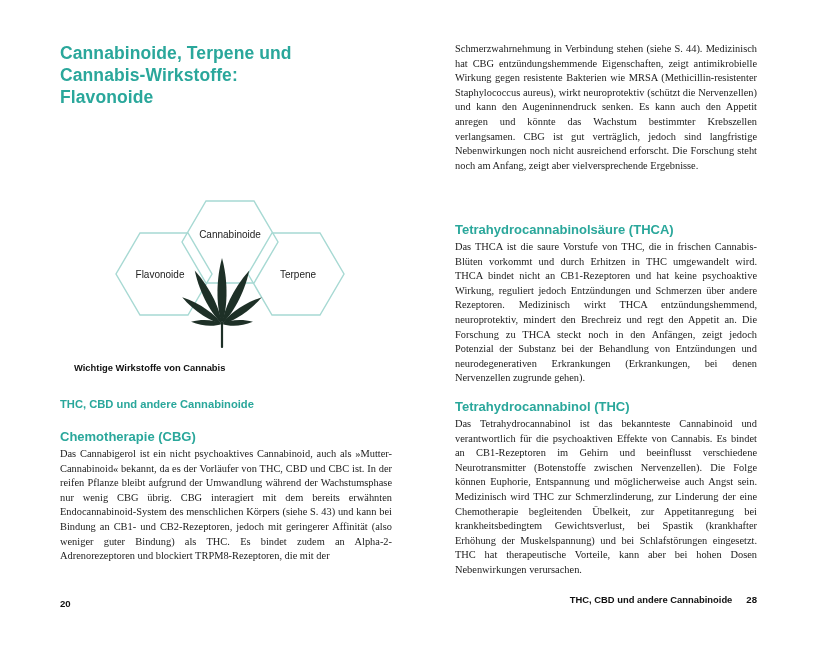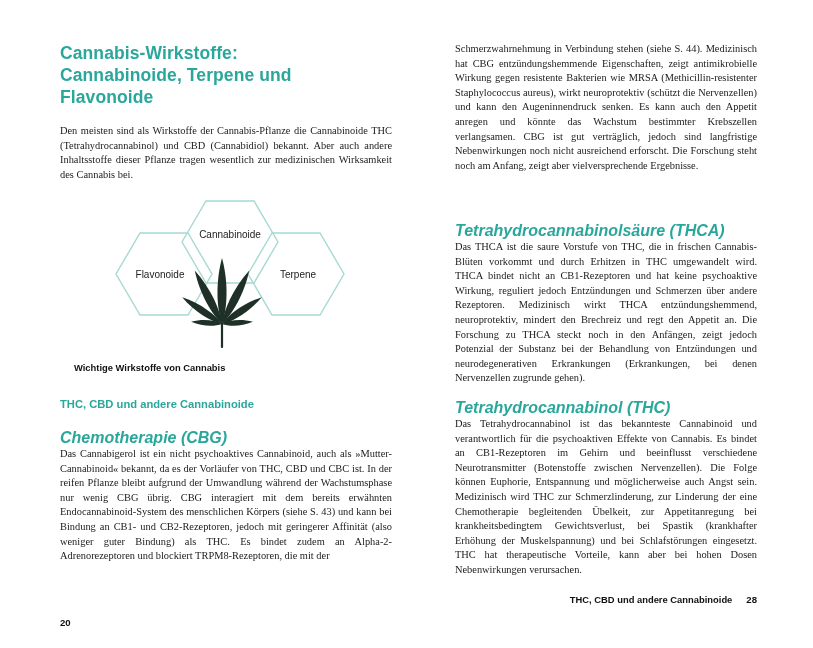--- a/index.html
+++ b/index.html
@@ -38,22 +38,21 @@
   }
   .section-heading{
     font-family:"Liberation Sans", sans-serif;
     font-weight:bold;
     font-size:11.2px;
     color:var(--accent);
   }
   .sub-heading{
     font-family:"Liberation Sans", sans-serif;
     font-weight:bold;
-    font-style:italic;
-    font-size:16px;
+    font-size:13px;
     color:var(--accent);
   }
   .page-num{
     font-family:"Liberation Sans", sans-serif;
     font-weight:bold;
     font-size:9.6px;
     color:#111;
   }
   .footer-right{
     display:flex;
@@ -76,26 +75,25 @@
   }
 </style>
 </head>
 <body>
 
 <div class="spread" style="--accent:#2aa79b;">
 
   <div class="abs page-left">
 
     <div class="abs title" style="top:42px;left:0;width:300px;">
+      <div>Cannabinoide, Terpene und</div>
       <div>Cannabis-Wirkstoffe:</div>
-      <div>Cannabinoide, Terpene und</div>
       <div>Flavonoide</div>
     </div>
 
-    <div class="abs body-text" style="top:124px;left:0;width:332px;">Den meisten sind als Wirkstoffe der Cannabis-Pflanze die Cannabinoide THC (Tetrahydrocannabinol) und CBD (Cannabidiol) bekannt. Aber auch andere Inhaltsstoffe dieser Pflanze tragen wesentlich zur medizinischen Wirksamkeit des Cannabis bei.</div>
 
     <div class="abs diagram" style="top:196px;left:16px;width:332px;height:160px;">
       <svg width="332" height="160" viewBox="0 0 332 160">
 
         <polygon points="64,37 112,37 136,78 112,119 64,119 40,78" fill="none" stroke="#a7d9d3" stroke-width="1.4"></polygon>
 
         <polygon points="196,37 244,37 268,78 244,119 196,119 172,78" fill="none" stroke="#a7d9d3" stroke-width="1.4"></polygon>
 
         <polygon points="130,5 178,5 202,46 178,87 130,87 106,46" fill="none" stroke="#a7d9d3" stroke-width="1.4"></polygon>
 
@@ -136,21 +134,21 @@
     </div>
 
     <div class="abs caption" style="top:362px;left:0;">Wichtige Wirkstoffe von Cannabis</div>
 
     <div class="abs section-heading" style="top:398px;left:0;">THC, CBD und andere Cannabinoide</div>
 
     <div class="abs sub-heading" style="top:429px;left:0;">Chemotherapie (CBG)</div>
 
     <div class="abs body-text" style="top:447px;left:0;width:332px;">Das Cannabigerol ist ein nicht psychoaktives Cannabinoid, auch als »Mutter-Cannabinoid« bekannt, da es der Vorläufer von THC, CBD und CBC ist. In der reifen Pflanze bleibt aufgrund der Umwandlung während der Wachstumsphase nur wenig CBG übrig. CBG interagiert mit dem bereits erwähnten Endocannabinoid-System des menschlichen Körpers (siehe S. 43) und kann bei Bindung an CB1- und CB2-Rezeptoren, jedoch mit geringerer Affinität (also weniger guter Bindung) als THC. Es bindet zudem an Alpha-2-Adrenorezeptoren und blockiert TRPM8-Rezeptoren, die mit der</div>
 
-    <div class="abs page-num" style="top:617px;left:0;">20</div>
+    <div class="abs page-num" style="top:598px;left:0;">20</div>
   </div>
 
   <div class="abs page-right">
 
     <div class="abs body-text" style="top:42px;left:0;width:302px;">Schmerzwahrnehmung in Verbindung stehen (siehe S. 44). Medizinisch hat CBG entzündungshemmende Eigenschaften, zeigt antimikrobielle Wirkung gegen resistente Bakterien wie MRSA (Methicillin-resistenter Staphylococcus aureus), wirkt neuroprotektiv (schützt die Nervenzellen) und kann den Augeninnendruck senken. Es kann auch den Appetit anregen und könnte das Wachstum bestimmter Krebszellen verlangsamen. CBG ist gut verträglich, jedoch sind langfristige Nebenwirkungen noch nicht ausreichend erforscht. Die Forschung steht noch am Anfang, zeigt aber vielversprechende Ergebnisse.</div>
 
     <div class="abs sub-heading" style="top:222px;left:0;">Tetrahydrocannabinolsäure (THCA)</div>
 
     <div class="abs body-text" style="top:240px;left:0;width:302px;">Das THCA ist die saure Vorstufe von THC, die in frischen Cannabis-Blüten vorkommt und durch Erhitzen in THC umgewandelt wird. THCA bindet nicht an CB1-Rezeptoren und hat keine psychoaktive Wirkung, reguliert jedoch Entzündungen und Schmerzen über andere Rezeptoren. Medizinisch wirkt THCA entzündungshemmend, neuroprotektiv, mindert den Brechreiz und regt den Appetit an. Die Forschung zu THCA steckt noch in den Anfängen, zeigt jedoch Potenzial der Substanz bei der Behandlung von Entzündungen und neurodegenerativen Erkrankungen (Erkrankungen, bei denen Nervenzellen zugrunde gehen).</div>
 

